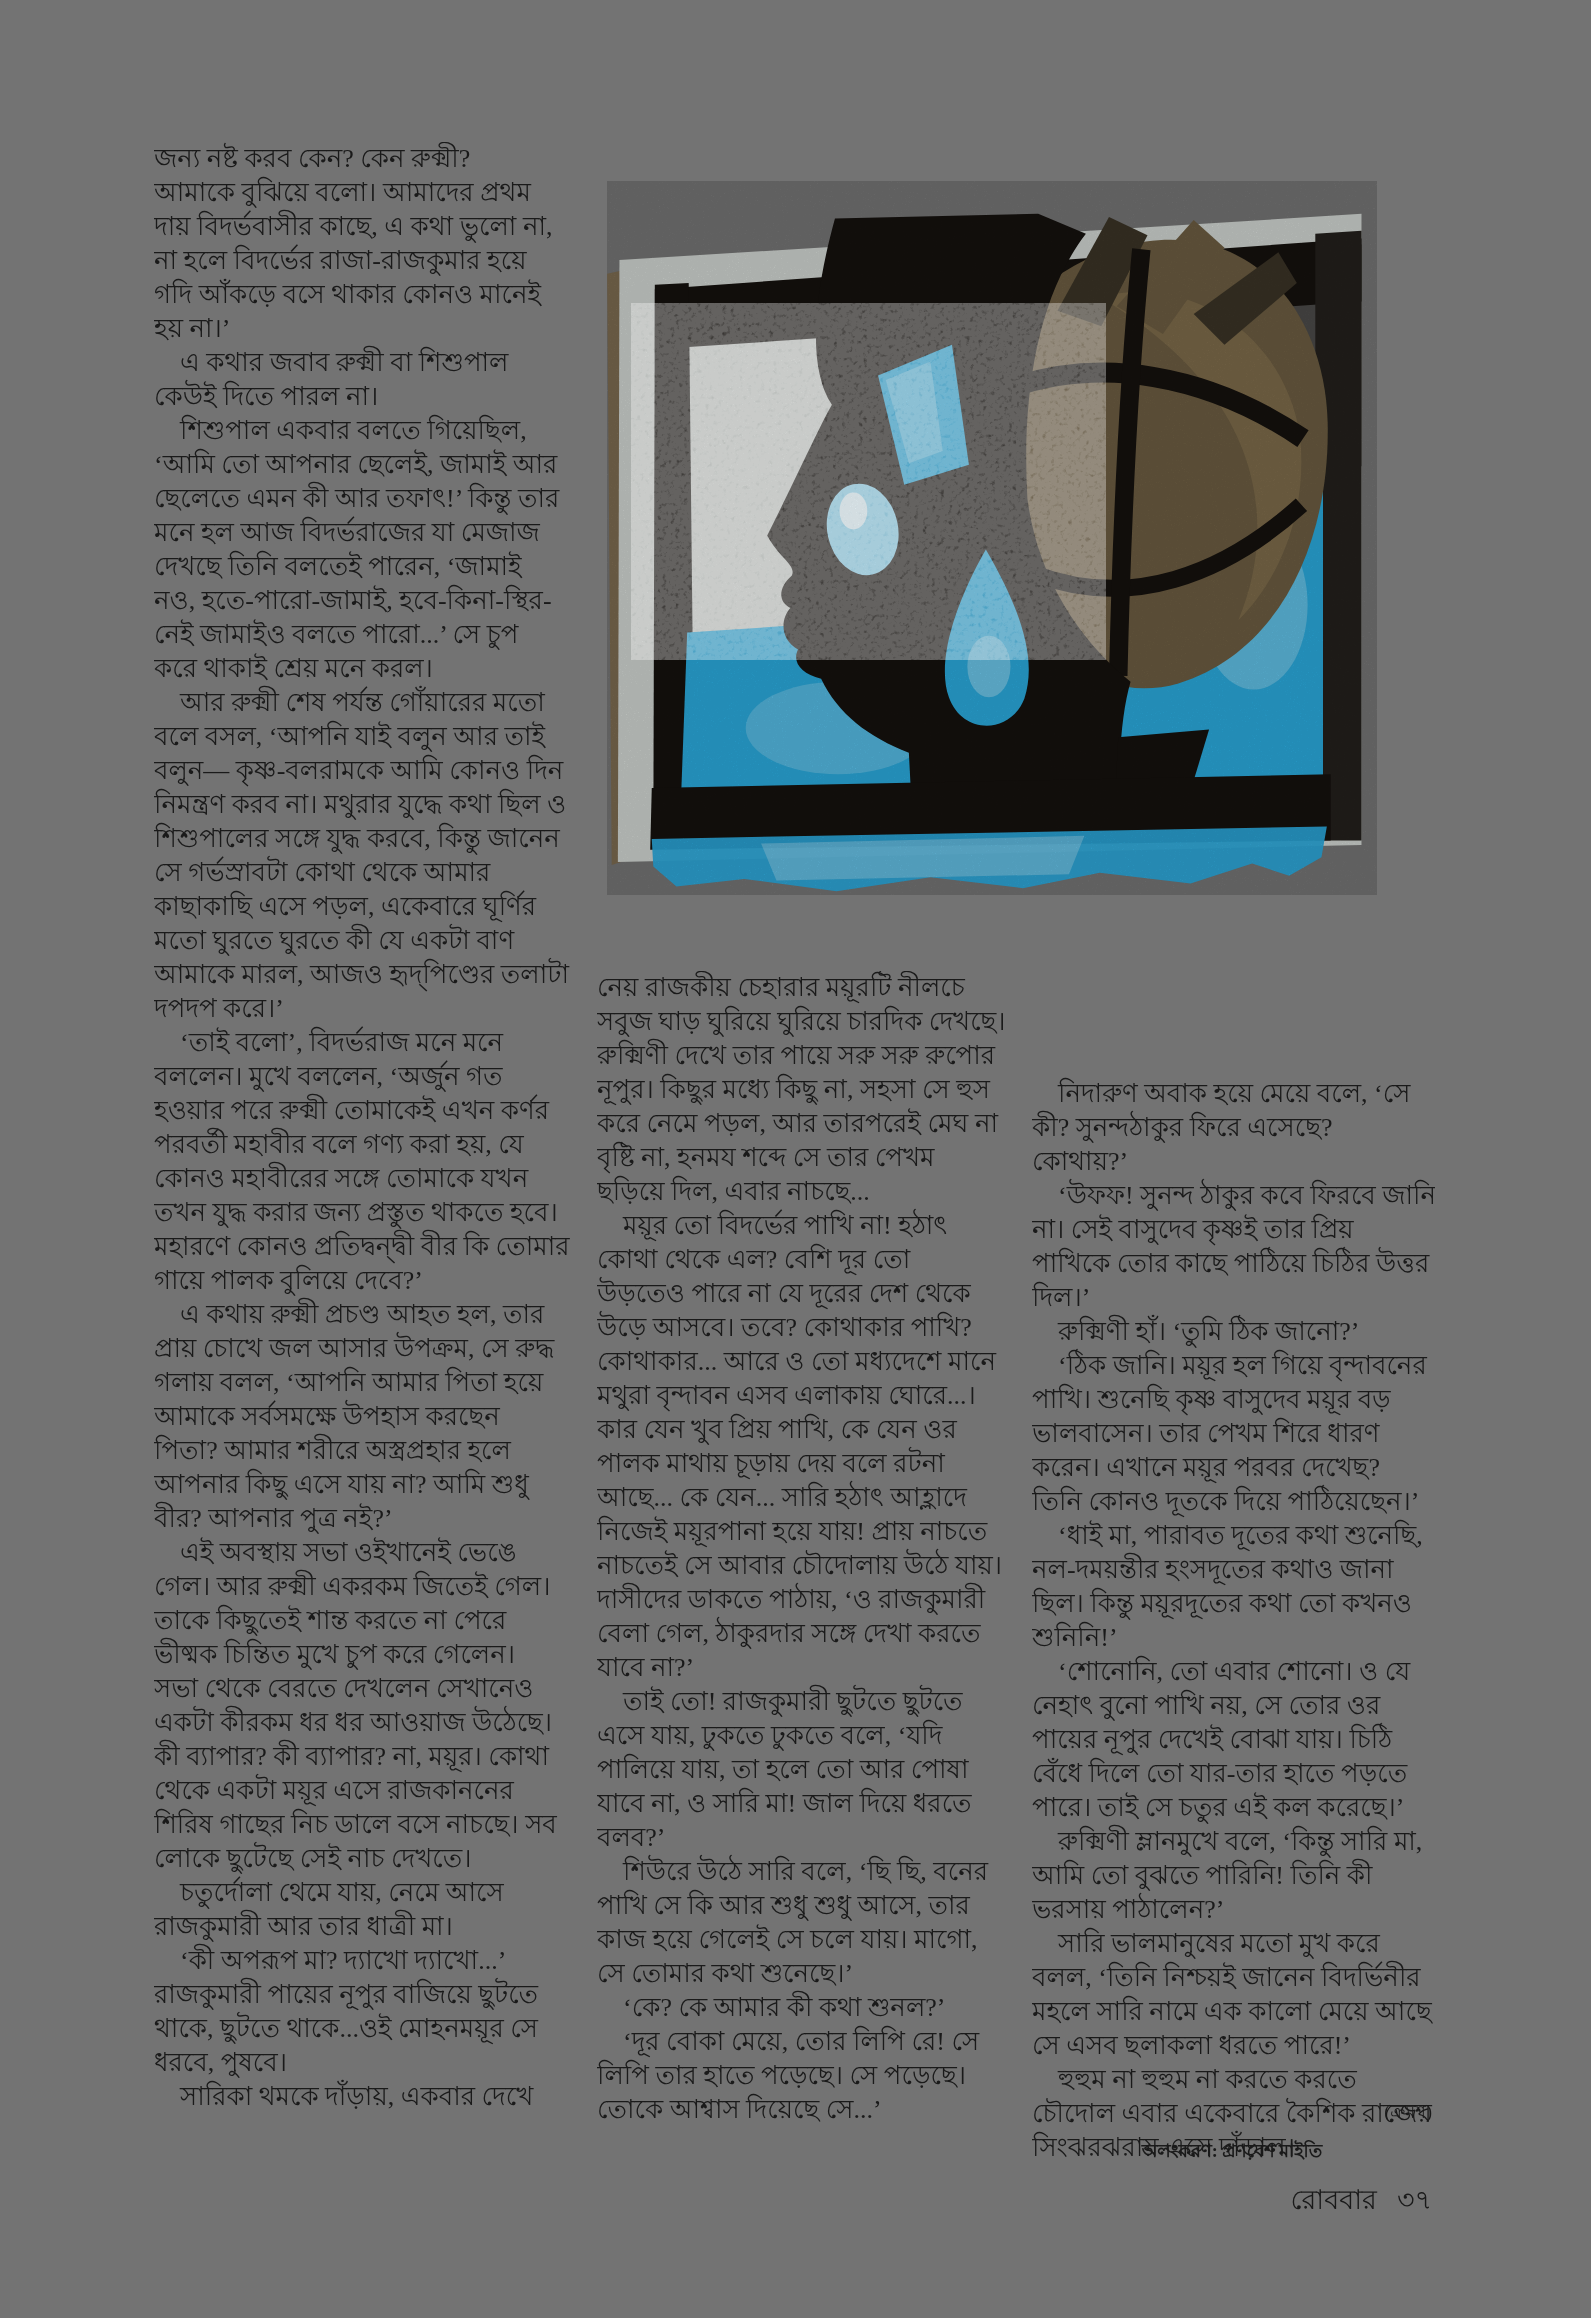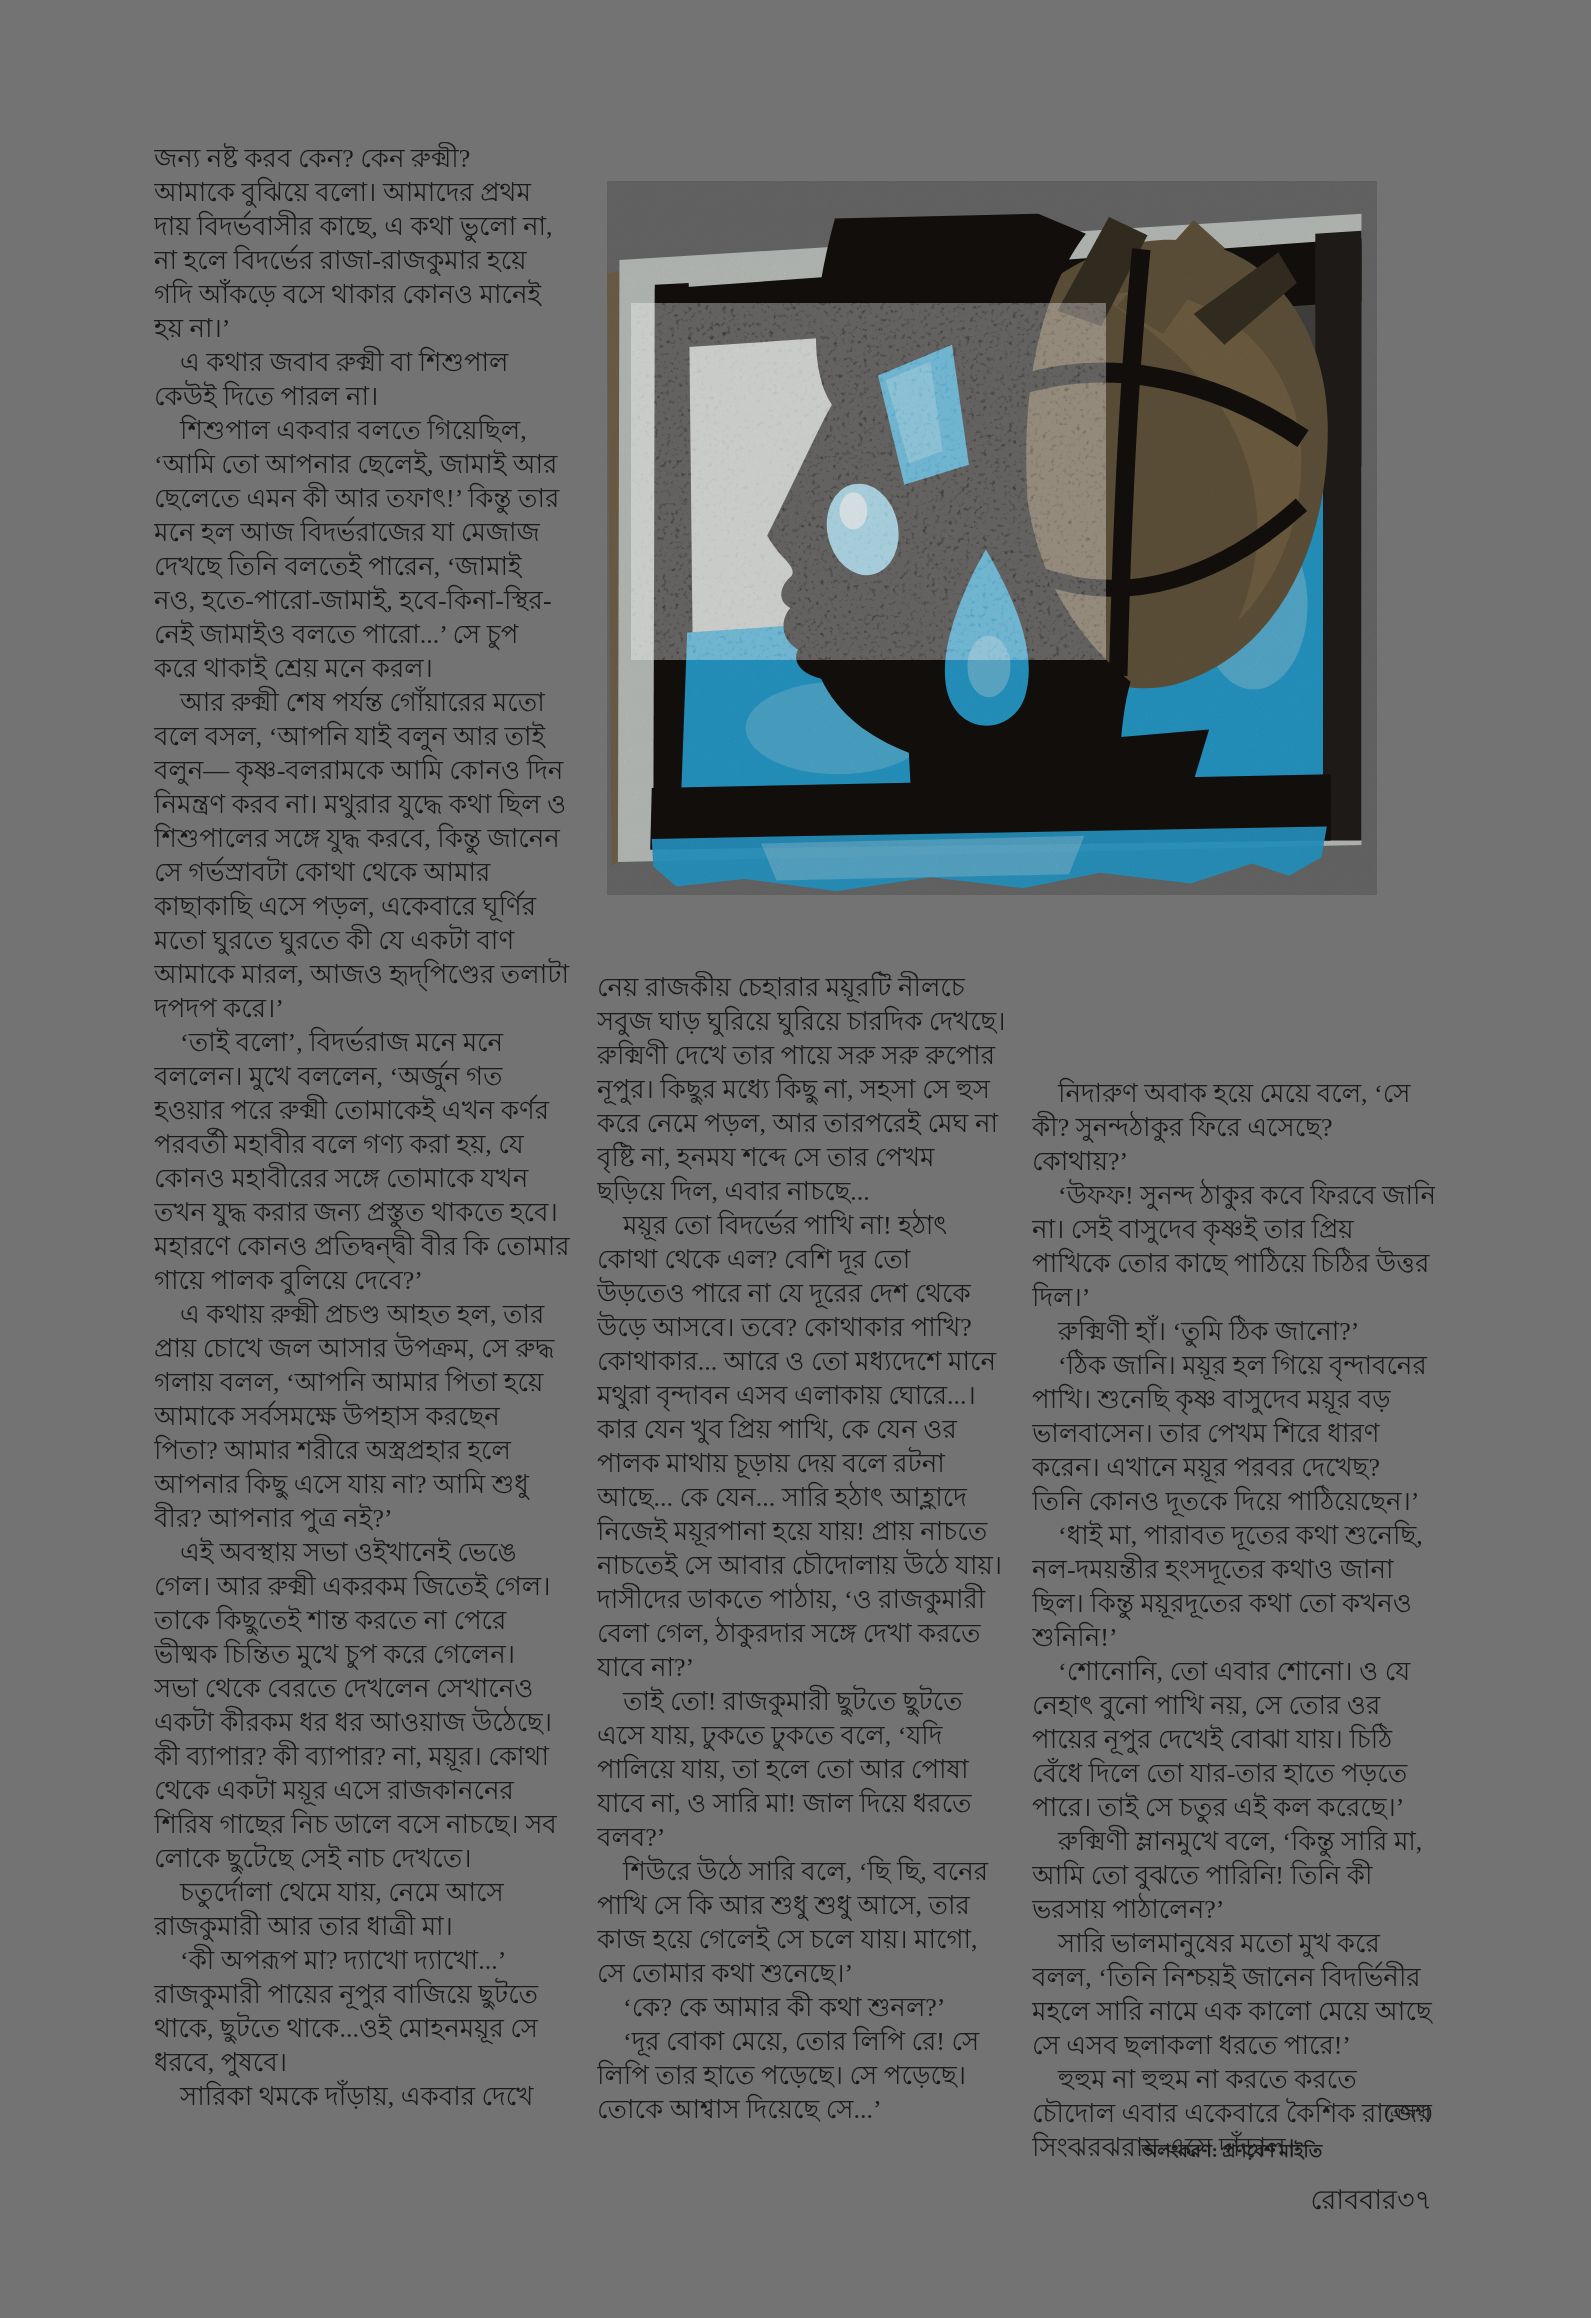--- a/index.html
+++ b/index.html
@@ -14,21 +14,21 @@
     letter-spacing:0;overflow:hidden;
   }
   .tline{white-space:nowrap;height:34px;}
   .col-left{left:154px;top:142px;width:422px;height:2001px;}
   .col-middle{left:597px;top:971px;width:422px;height:1178px;}
   .col-right{left:1032px;top:1029px;width:403px;height:1101px;margin-top:48px;}
   .tailblock{position:absolute;text-align:right;font-size:18px;line-height:34px;}
   .end-marker{left:1032px;top:2095px;width:400px;}
   .credit{left:1032px;top:2134px;width:400px;font-weight:600;text-align:center;}
   .footer{left:1032px;top:2183px;width:400px;font-size:27px;}
-  .footer .num{display:inline-block;}
+  .footer .num{display:inline-block;margin-left:20px;}
   .illo{
     position:absolute;left:607px;top:143px;width:770px;height:759px;
   }
   .illo svg{display:block;width:100%;height:100%;}
 </style>
 </head>
 <body>
 
 <div class="page">
 

